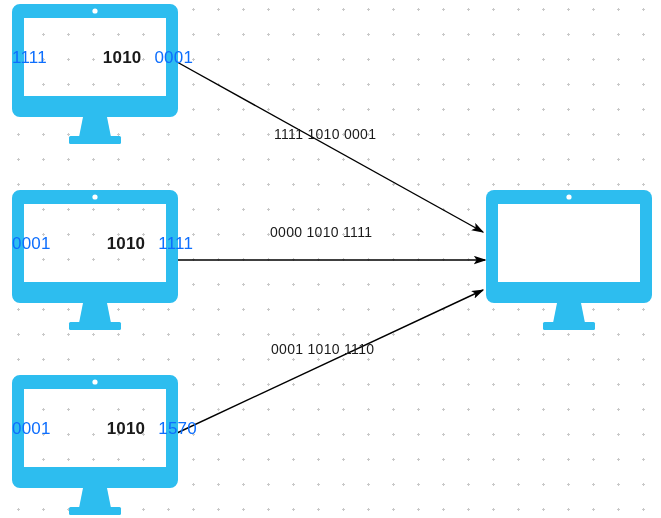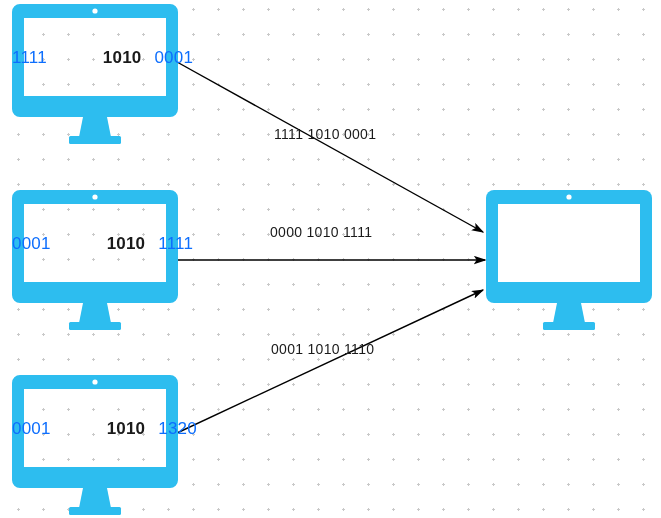--- a/index.html
+++ b/index.html
@@ -115,21 +115,21 @@
 
   <div class="monitor" style="left:12px; top:375px;">
     <svg viewBox="0 0 166 142">
       <path d="M8,0 H158 A8,8 0 0 1 166,8 V105 A8,8 0 0 1 158,113 H8 A8,8 0 0 1 0,105 V8 A8,8 0 0 1 8,0 Z
                M12,14 H154 V92 H12 Z" fill="#2dbdef" fill-rule="evenodd"></path>
       <circle cx="83" cy="7" r="2.6" fill="#ffffff"></circle>
       <path d="M71,113 H95 L99,133 H67 Z" fill="#2dbdef"></path>
       <rect x="57" y="132" width="52" height="8" rx="1.5" fill="#2dbdef"></rect>
     </svg>
     <div class="screen-text">
-      <span class="bin-blue">0001</span><span class="gap"></span><span class="bin-black">1010</span><span class="gap"></span><span class="bin-blue">1320</span>
+      <span class="bin-blue">0001</span><span class="gap"></span><span class="bin-black">1010</span><span class="gap"></span><span class="bin-blue">1570</span>
     </div>
   </div>
 
   <div class="monitor" style="left:486px; top:190px;">
     <svg viewBox="0 0 166 142">
       <path d="M8,0 H158 A8,8 0 0 1 166,8 V105 A8,8 0 0 1 158,113 H8 A8,8 0 0 1 0,105 V8 A8,8 0 0 1 8,0 Z" fill="#2dbdef"></path>
       <rect x="12" y="14" width="142" height="78" fill="#ffffff"></rect>
       <circle cx="83" cy="7" r="2.6" fill="#ffffff"></circle>
       <path d="M71,113 H95 L99,133 H67 Z" fill="#2dbdef"></path>
       <rect x="57" y="132" width="52" height="8" rx="1.5" fill="#2dbdef"></rect>

